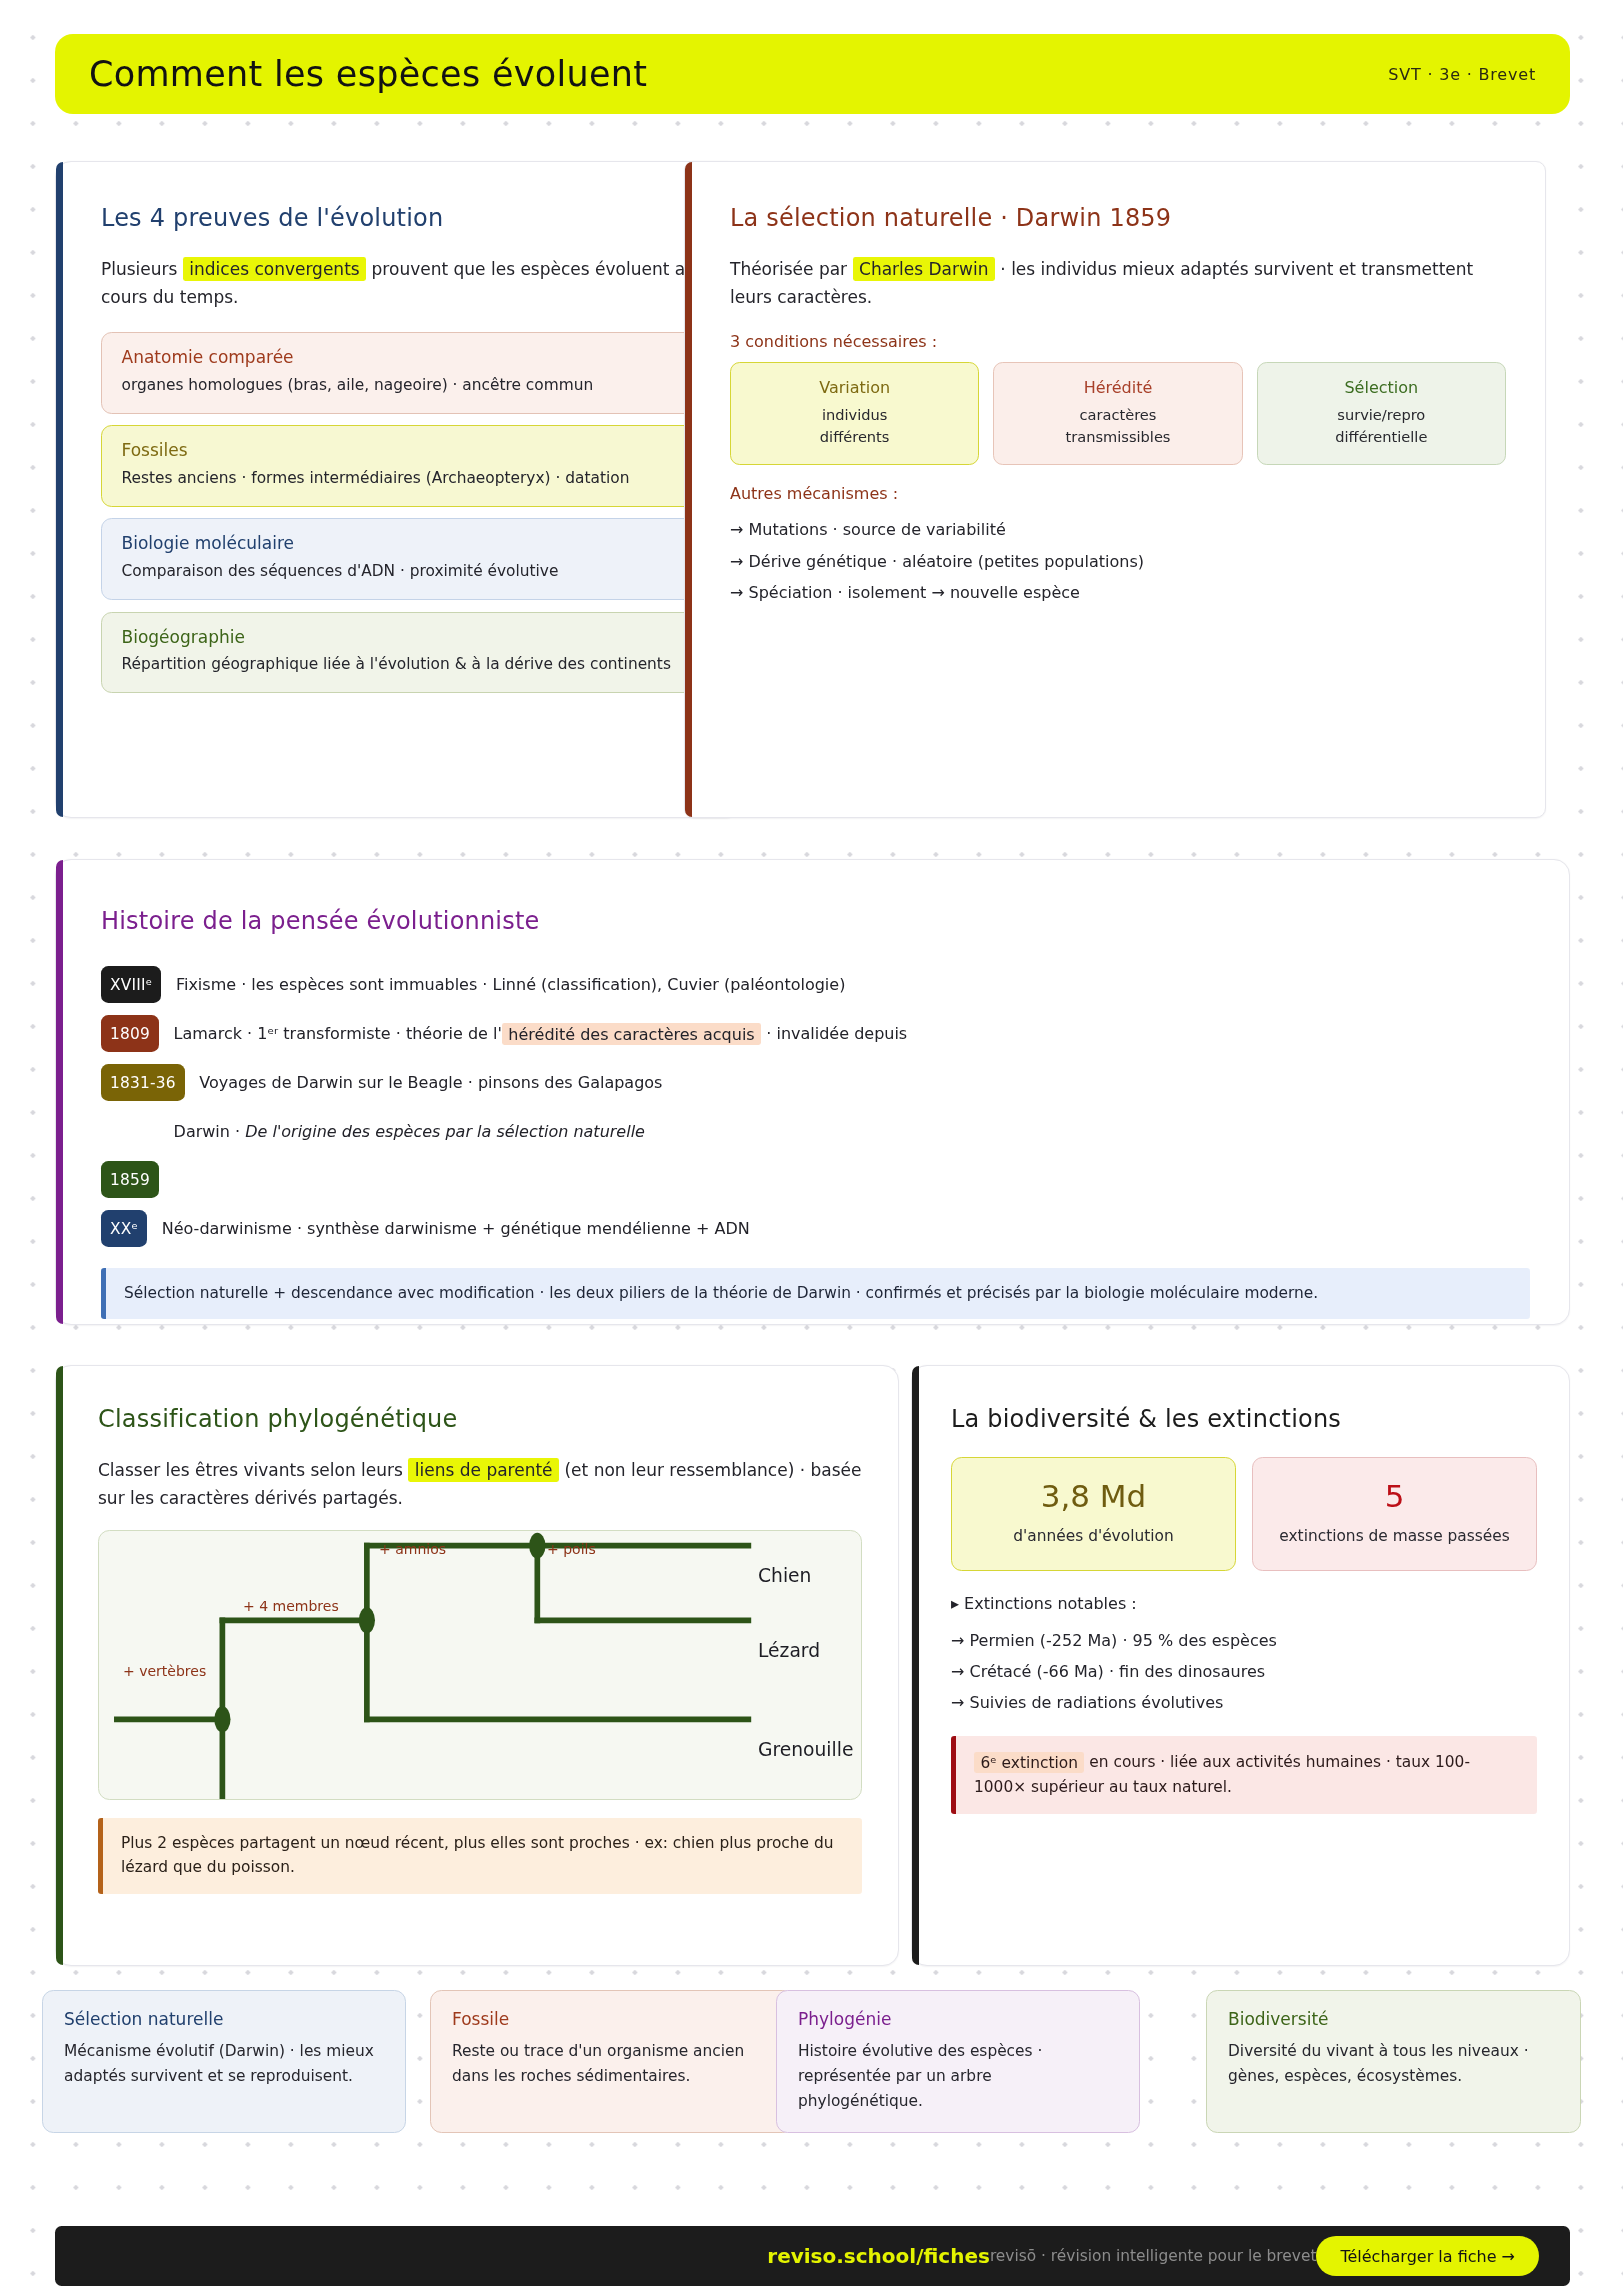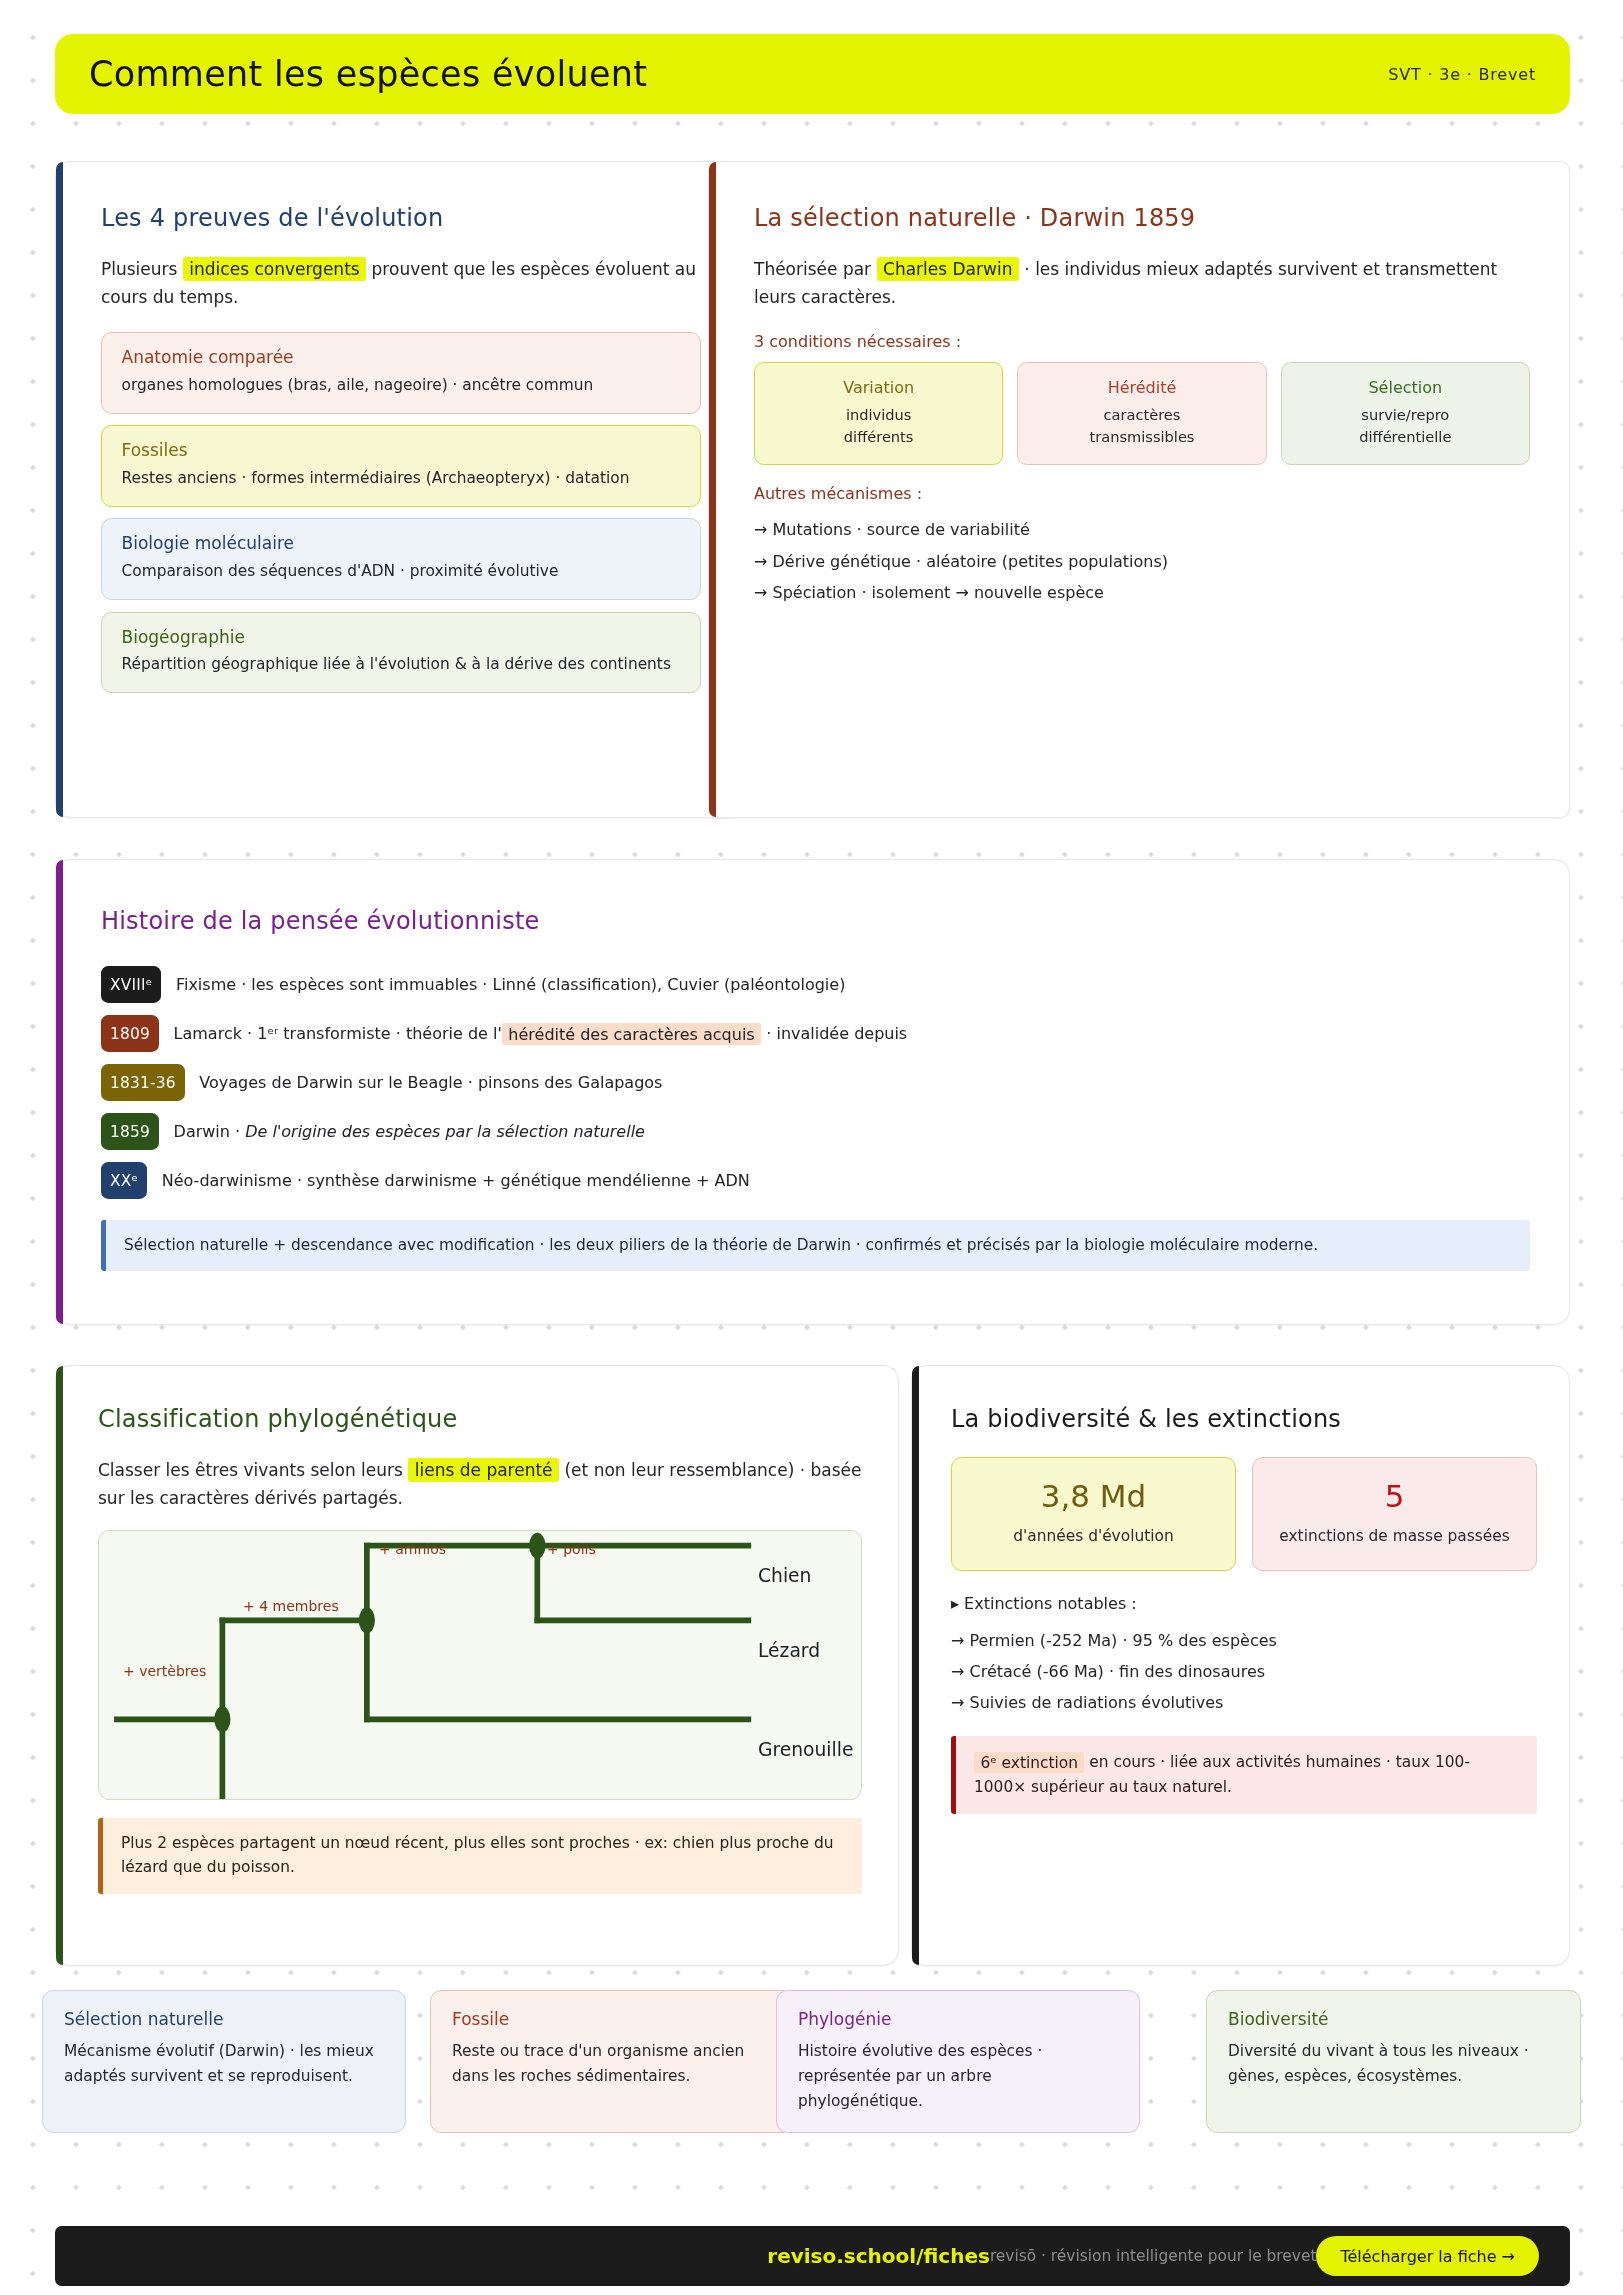--- a/index.html
+++ b/index.html
@@ -192,21 +192,21 @@
         <div class="proof-h">Biologie moléculaire</div>
         <div class="proof-b">Comparaison des séquences d'ADN · proximité évolutive</div>
       </div>
       <div class="proof p-geo">
         <div class="proof-h">Biogéographie</div>
         <div class="proof-b">Répartition géographique liée à l'évolution &amp; à la dérive des continents</div>
       </div>
     </div>
   </div>
 
-  <div class="card acc-brown" style="left:708px;top:161px;width:862px;height:657px;border-radius:10px;">
+  <div class="card acc-brown" style="left:684px;top:161px;width:862px;height:657px;border-radius:10px;">
     <div class="card-inner">
       <h2 class="card-title" style="color:#8d3318;">La sélection naturelle · Darwin 1859</h2>
       <p class="card-lead"><span>Théorisée par </span><span class="hl hl-yellow">Charles Darwin</span><span> · les individus mieux adaptés survivent et transmettent leurs caractères.</span></p>
 
       <div class="sub-h">3 conditions nécessaires :</div>
       <div class="cond-row">
         <div class="cond c-var">
           <div class="cond-h">Variation</div>
           <div class="cond-l">individus</div>
           <div class="cond-l">différents</div>
@@ -243,21 +243,21 @@
         <div class="tl-badge" style="background:#8d3318;">1809</div>
         <div class="tl-text"><span>Lamarck · 1ᵉʳ transformiste · théorie de l'</span><span class="hl hl-peach">hérédité des caractères acquis</span><span> · invalidée depuis</span></div>
       </div>
 
       <div class="tl-row">
         <div class="tl-badge" style="background:#7a6406;">1831-36</div>
         <div class="tl-text">Voyages de Darwin sur le Beagle · pinsons des Galapagos</div>
       </div>
 
       <div class="tl-row">
-        <div class="tl-badge" style="background:#2d5418;">1859</div>
+        <div class="tl-badge" style="background:#2d5418;margin-top:48px;">1859</div>
         <div class="tl-text"><span>Darwin · </span><i>De l'origine des espèces par la sélection naturelle</i></div>
       </div>
 
       <div class="tl-row">
         <div class="tl-badge" style="background:#21406e;">XXᵉ</div>
         <div class="tl-text">Néo-darwinisme · synthèse darwinisme + génétique mendélienne + ADN</div>
       </div>
 
       <div class="tl-summary">Sélection naturelle + descendance avec modification · les deux piliers de la théorie de Darwin · confirmés et précisés par la biologie moléculaire moderne.</div>
     </div>

